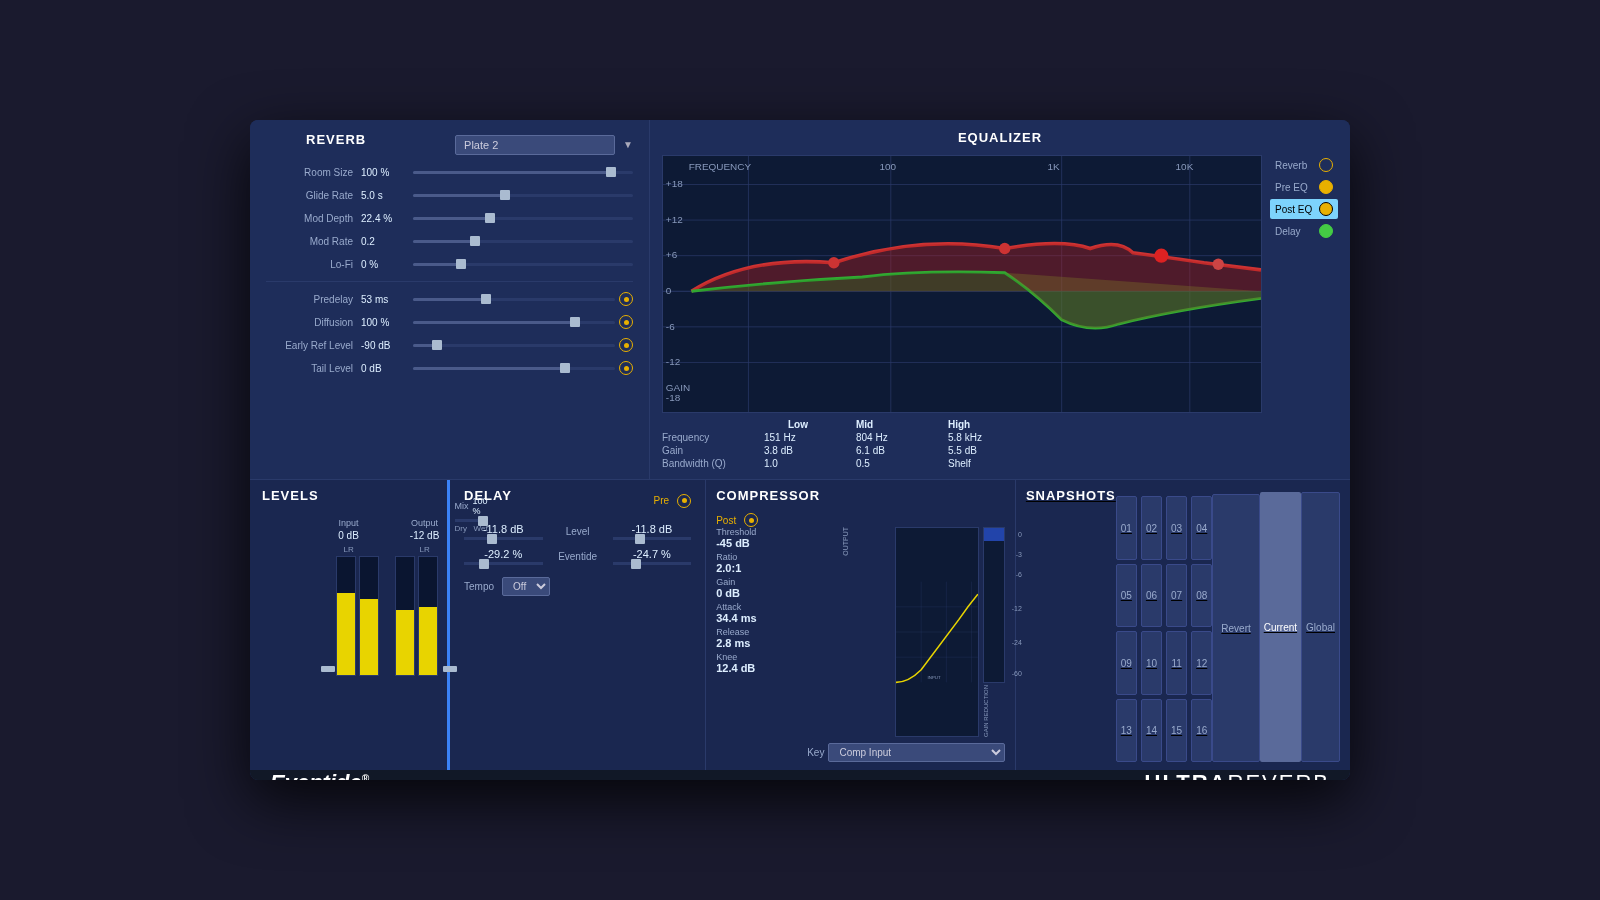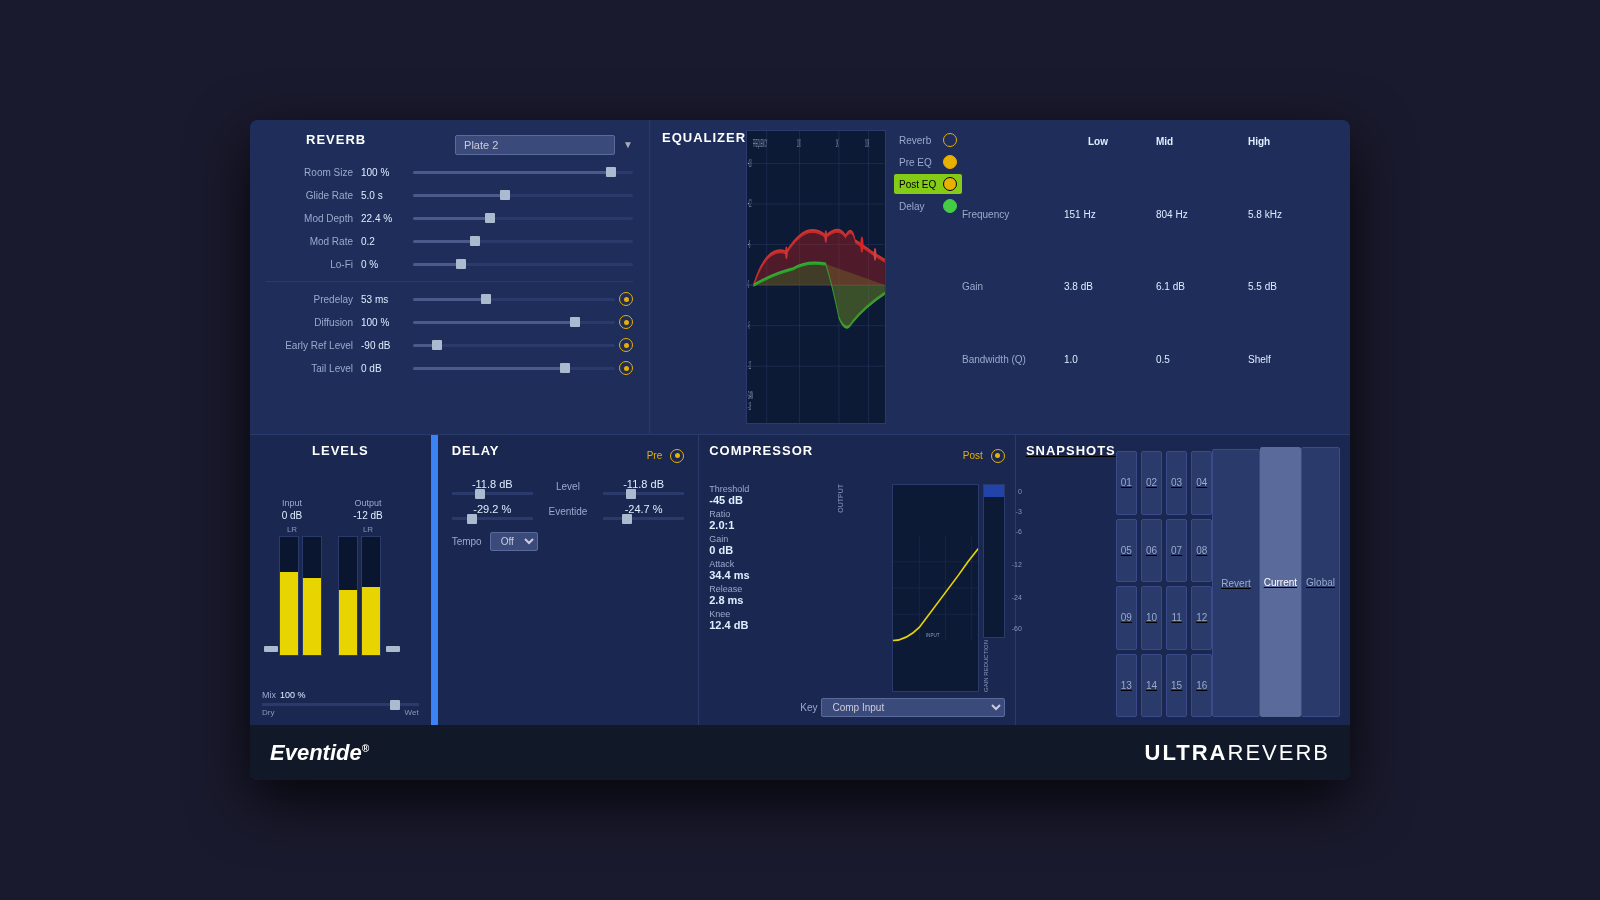--- a/index.html
+++ b/index.html
@@ -148,37 +148,37 @@
       border-radius: 50%;
       background: #e8b000;
     }
 
     
     .eq-section {
       flex: 1;
       background: #1e2d5a;
       padding: 10px 12px;
       display: flex;
-      flex-direction: row;
+      flex-direction: column;
     }
 
     
     .bottom-row {
       display: flex;
       height: 290px;
       background: #1a2750;
     }
 
     
     .levels-section {
       width: 200px;
-      border-right: 7px solid #3b82f6;
+      border-right: 3px solid #3b82f6;
       padding: 8px 12px;
       display: flex;
-      flex-direction: column;
+      flex-direction: row;
     }
 
     .meter-area {
       flex: 1;
       display: flex;
       align-items: flex-start;
       gap: 4px;
       padding-top: 30px;
     }
 
@@ -427,21 +427,21 @@
       cursor: pointer;
       border-radius: 2px;
     }
 
     .eq-btn-item .btn-label {
       color: #99aacc;
       font-size: 10px;
     }
 
     .eq-btn-item.eq-posteq {
-      background: #84cc16;
+      background: #7dd3fc;
     }
 
     .eq-btn-item.eq-posteq .btn-label {
       color: #000;
     }
 
     .eq-pwr {
       width: 14px;
       height: 14px;
       border-radius: 50%;
@@ -768,21 +768,21 @@
           <select style="background:#3a4a7a;border:1px solid #5a6a9a;color:#ccd;font-size:10px;padding:2px 6px;border-radius:2px;cursor:pointer;">
             <option>Off</option>
             <option>1/4</option>
             <option>1/8</option>
           </select>
         </div>
       </div>
 
       <div class="comp-section">
         <div style="display:flex;flex-direction:column;width:100%;">
-          <div style="display:flex;align-items:center;justify-content:space-between;margin-bottom:16px;">
+          <div style="display:flex;align-items:flex-start;justify-content:space-between;margin-bottom:0;flex-direction:column;">
             <div class="section-title">COMPRESSOR</div>
             <div style="display:flex;align-items:center;gap:4px;">
               <span style="color:#e8b000;font-size:10px;">Post</span>
               <div class="power-btn"></div>
             </div>
           </div>
           <div style="display:flex;flex:1;gap:6px;">
 
             <div class="comp-params">
               <div class="comp-param">

